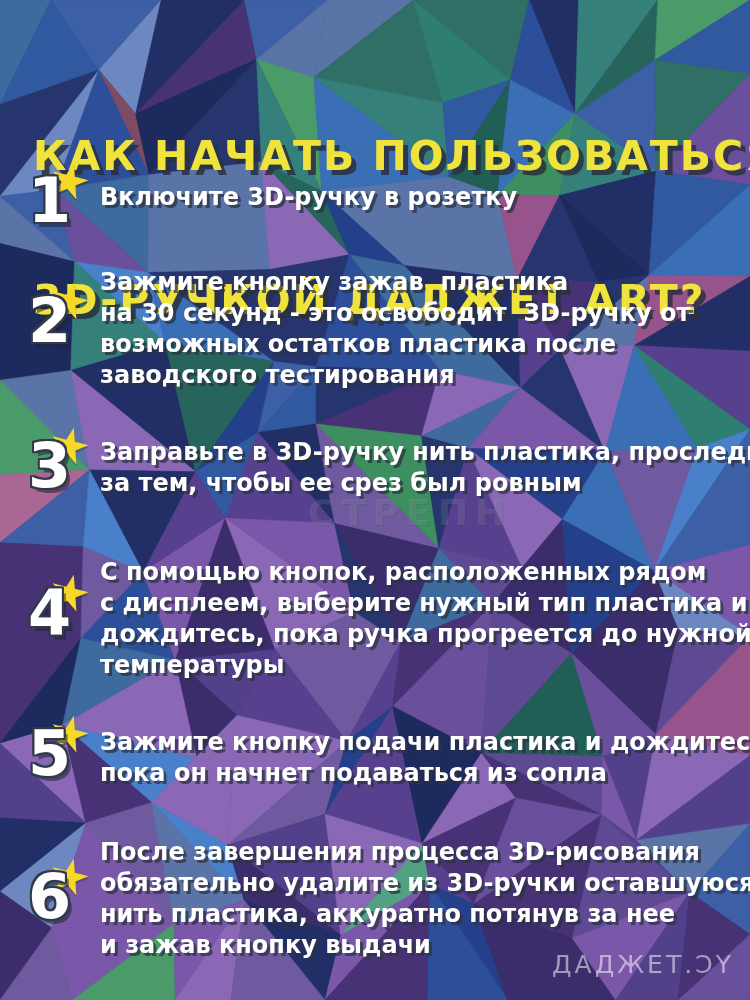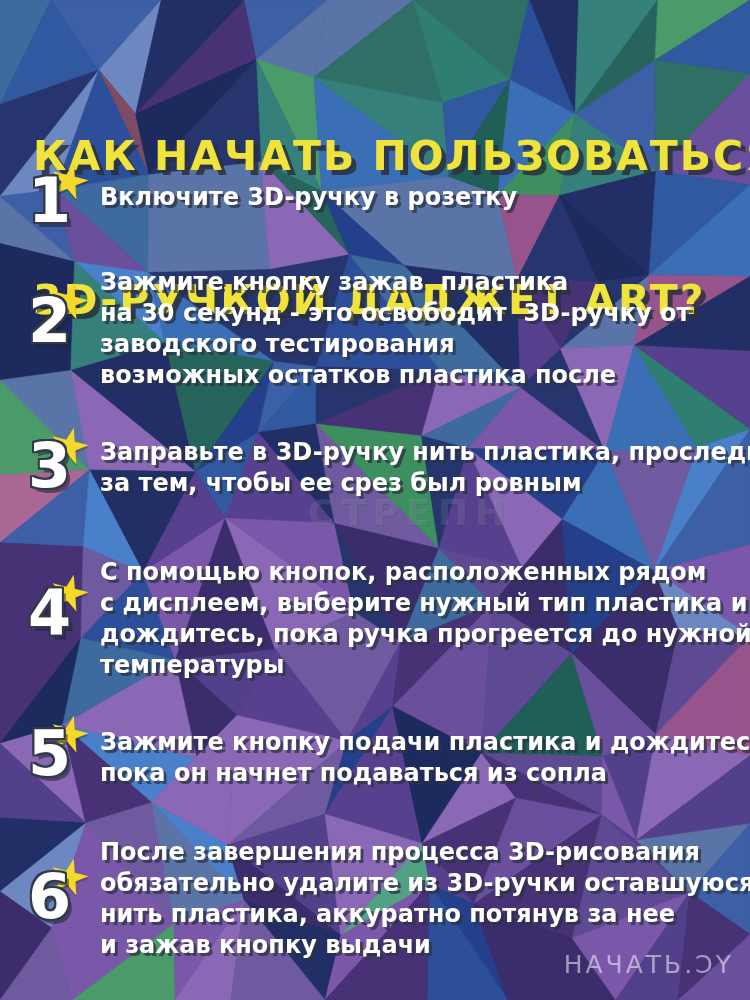--- a/index.html
+++ b/index.html
@@ -284,22 +284,22 @@
   </div>
 
   <div class="step s2">
     <div class="badge">
       <span class="star">★</span>
       <span class="num">2</span>
     </div>
     <div class="lines">
       <div class="ln">Зажмите кнопку зажав  пластика</div>
       <div class="ln">на 30 секунд - это освободит  3D-ручку от</div>
+      <div class="ln">возможных остатков пластика после</div>
       <div class="ln">заводского тестирования</div>
-      <div class="ln">возможных остатков пластика после</div>
     </div>
   </div>
 
   <div class="step s3">
     <div class="badge">
       <span class="star">★</span>
       <span class="num">3</span>
     </div>
     <div class="lines">
       <div class="ln">Заправьте в 3D-ручку нить пластика, проследив</div>
@@ -338,14 +338,14 @@
     </div>
     <div class="lines">
       <div class="ln">После завершения процесса 3D-рисования</div>
       <div class="ln">обязательно удалите из 3D-ручки оставшуюся</div>
       <div class="ln">нить пластика, аккуратно потянув за нее</div>
       <div class="ln">и зажав кнопку выдачи</div>
     </div>
   </div>
 
   <div class="wm-center">СТРЕПН</div>
-  <div class="wm-br">НАЧАТЬ.ƆY</div>
+  <div class="wm-br">ДАДЖЕТ.ƆY</div>
 </div>
 
 </body></html>

